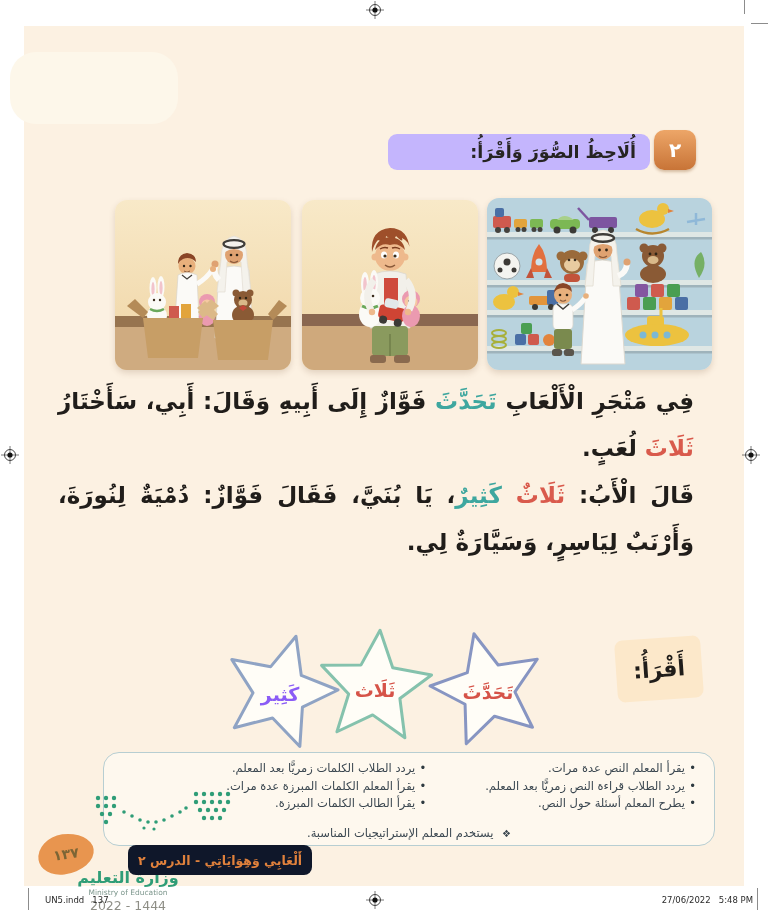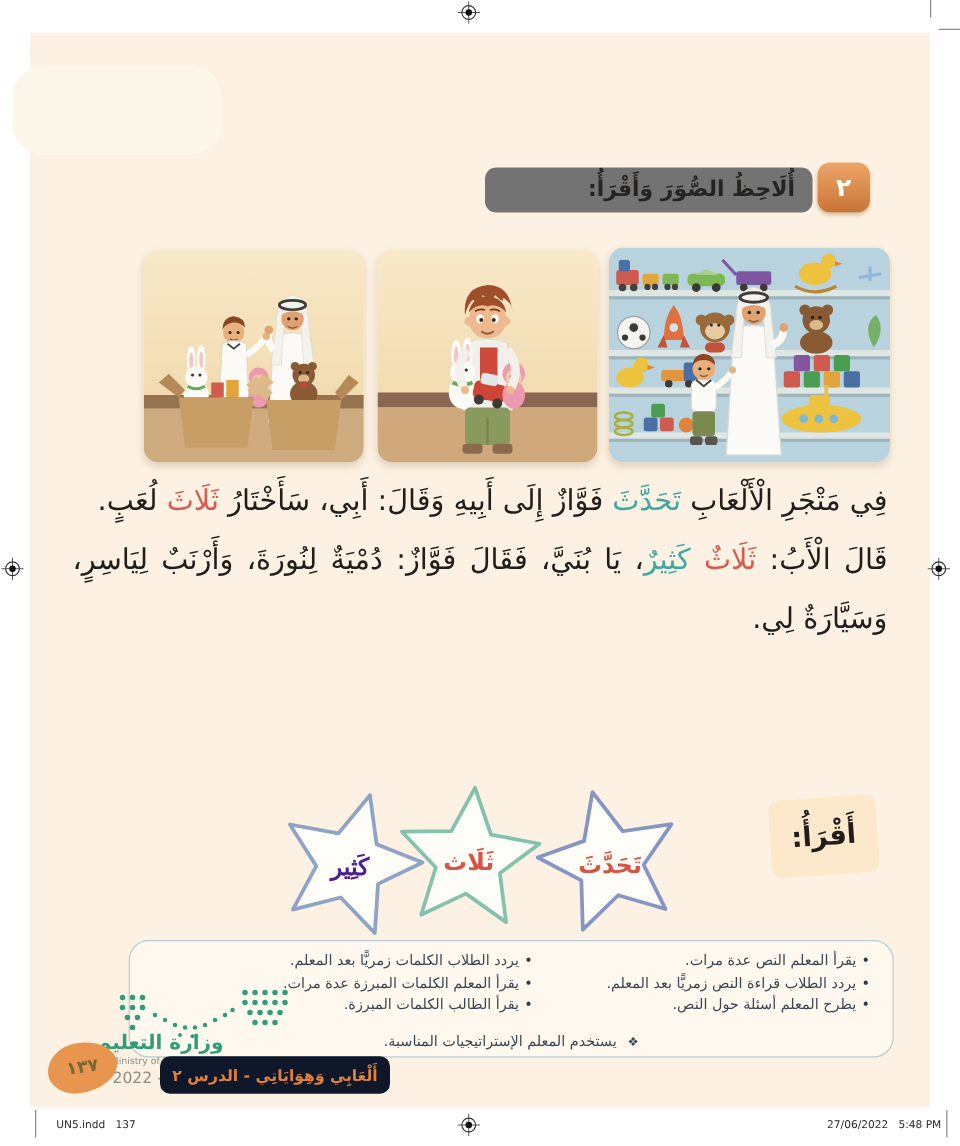--- a/index.html
+++ b/index.html
@@ -12,50 +12,50 @@
           background:#fcf1e2; }
   .deco-topleft { position:absolute; left:-14px; top:26px; width:168px; height:72px;
           background:#fdf7ea; border-radius:26px; }
 
   
   .lesson-badge { position:absolute; left:630px; top:104px; width:42px; height:40px;
           border-radius:10px; background:linear-gradient(#eda668,#c87437);
           color:#fff; font-size:20px; font-weight:bold; display:flex;
           align-items:center; justify-content:center; box-shadow:0 2px 3px rgba(140,90,40,.35); }
   .header-box { position:absolute; left:364px; top:108px; width:262px; height:36px;
-          background:#737373; border-radius:9px; direction:rtl;
+          background:#c4b5fd; border-radius:9px; direction:rtl;
           display:flex; align-items:center; padding-right:14px;
           font-size:17.5px; font-weight:bold; color:#262422; }
 
   
   .illus { position:absolute; border-radius:12px; box-shadow:0 3px 6px rgba(120,85,55,.20); }
   .illus svg { display:block; }
   .img-right { left:463px; top:172px; }
   .img-mid   { left:278px; top:174px; }
   .img-left  { left:91px;  top:174px; }
 
   
-  .reading { position:absolute; right:34px; left:34px; top:352px; direction:rtl;
-          text-align:justify; font-size:23px; font-weight:normal; color:#201d1a;
+  .reading { position:absolute; right:50px; left:34px; top:352px; direction:rtl;
+          text-align:justify; font-size:23px; font-weight:bold; color:#201d1a;
           line-height:47px; }
   .reading .red  { color:#d95a4c; }
   .reading .teal { color:#3ea79f; }
 
   
   .iqra-label { position:absolute; left:592px; top:612px; width:86px; height:62px;
           background:#fce8ca; border-radius:8px; transform:rotate(-4deg);
           display:flex; align-items:center; justify-content:center;
           font-size:22px; font-weight:bold; color:#201d1a; direction:rtl; }
   .star { position:absolute; width:124px; height:124px; }
   .star svg { position:absolute; inset:0; overflow:visible; }
   .star-word { position:absolute; inset:0; display:flex; align-items:center;
           justify-content:center; font-size:19px; font-weight:bold;
           direction:rtl; padding-top:4px; }
   .star-word.red  { color:#d65348; }
-  .star-word.dark { color:#4c1d95;font-family:Liberation Serif, serif; }
+  .star-word.dark { color:#8b5cf6; }
   .star-1 { left:402px; top:602px; }
   .star-2 { left:289px; top:600px; }
   .star-3 { left:194px; top:604px; }
 
   
   .notes { position:absolute; left:79px; top:726px; width:612px; height:94px;
           border:1.6px solid #b7ced2; border-radius:16px;
           background:rgba(255,253,248,.55); direction:rtl;
           padding:7px 18px 4px; color:#3b4750; font-size:11.5px; }
   .notes-cols { display:flex; }
@@ -64,21 +64,21 @@
   .ncol-left  { width:53%; }
   .ncol li { position:relative; padding-right:11px; line-height:17.5px; }
   .ncol li::before { content:"•"; position:absolute; right:0; top:0; color:#2e3a40; }
   .note-foot { text-align:center; margin-top:13px; line-height:15px; }
   .note-foot .bullet { margin-left:5px; font-size:10px; }
 
   
   .logo-dots { position:absolute; left:68px; top:760px; }
   .ministry { position:absolute; left:24px; top:800px; width:160px; line-height:1; }
   .ministry-ar { font-size:16px; font-weight:bold; color:#2f9d77; direction:rtl;
-          text-align:center; letter-spacing:1px; }
+          text-align:center; letter-spacing:1px;margin-top:44px; }
   .ministry-en { font-size:7.5px; color:#7d978d; text-align:center; margin-top:3px; }
   .ministry-years { font-size:12.5px; color:#8e8e86; text-align:center; margin-top:3px; }
   .page-blob { position:absolute; left:14px; top:808px; width:56px; height:40px;
           background:#e8954f; border-radius:48% 52% 58% 42% / 55% 48% 52% 45%;
           transform:rotate(-8deg); display:flex; align-items:center; justify-content:center;
           font-size:14px; font-weight:bold; color:#7c6535; }
   .unit-tab { position:absolute; left:104px; top:819px; width:184px; height:30px;
           background:#0f172a; border-radius:8px; color:#e0813c; font-weight:bold;
           font-size:12.5px; display:flex; align-items:center; justify-content:center;
           direction:rtl; }

